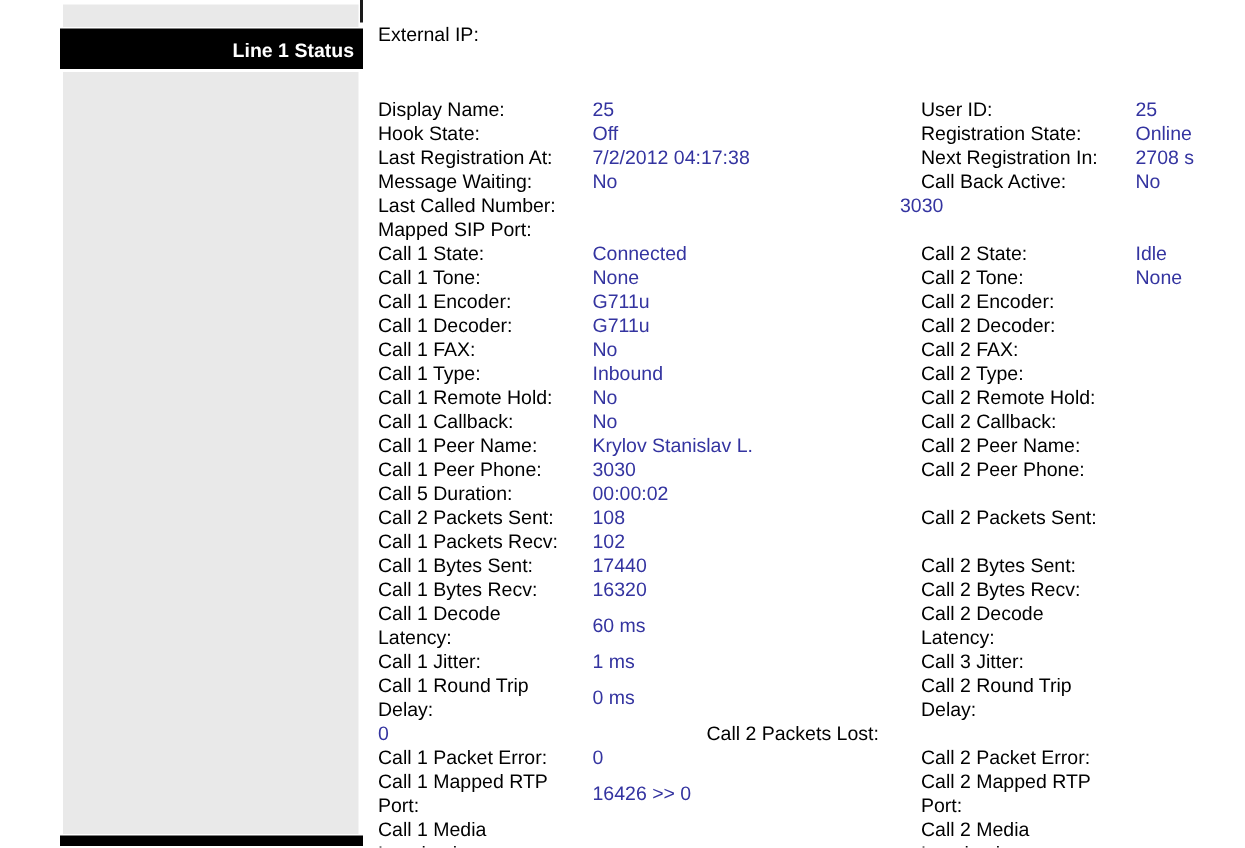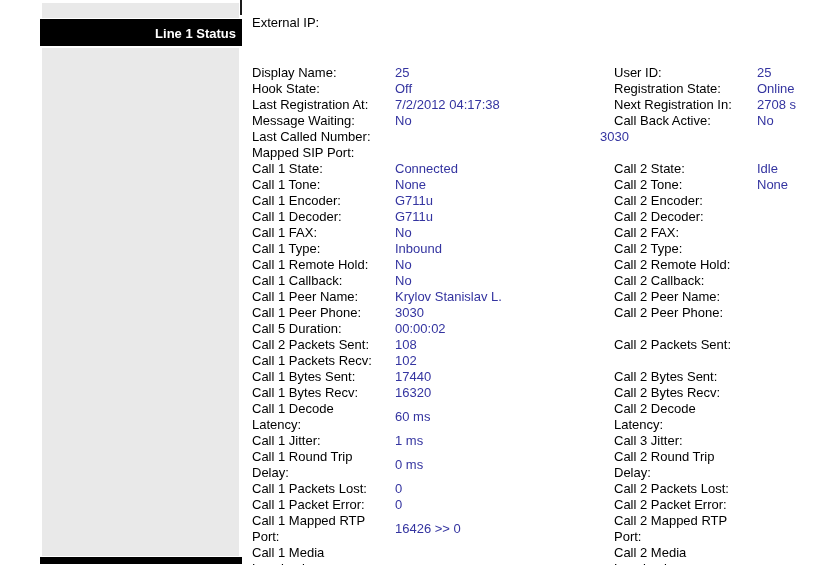--- a/index.html
+++ b/index.html
@@ -267,21 +267,20 @@
   <div class="row">
     <div class="cell lbl-l">Call 1 Round Trip
 Delay:</div>
     <div class="cell val-l val">0 ms</div>
     <div class="cell lbl-r">Call 2 Round Trip
 Delay:</div>
     <div class="cell val-r val"></div>
   </div>
 
   <div class="row">
-    <div class="cell lbl-l">Call 1 Packets Lost:</div>
     <div class="cell val-l val">0</div>
     <div class="cell lbl-r">Call 2 Packets Lost:</div>
     <div class="cell val-r val"></div>
   </div>
 
   <div class="row">
     <div class="cell lbl-l">Call 1 Packet Error:</div>
     <div class="cell val-l val">0</div>
     <div class="cell lbl-r">Call 2 Packet Error:</div>
     <div class="cell val-r val"></div>

